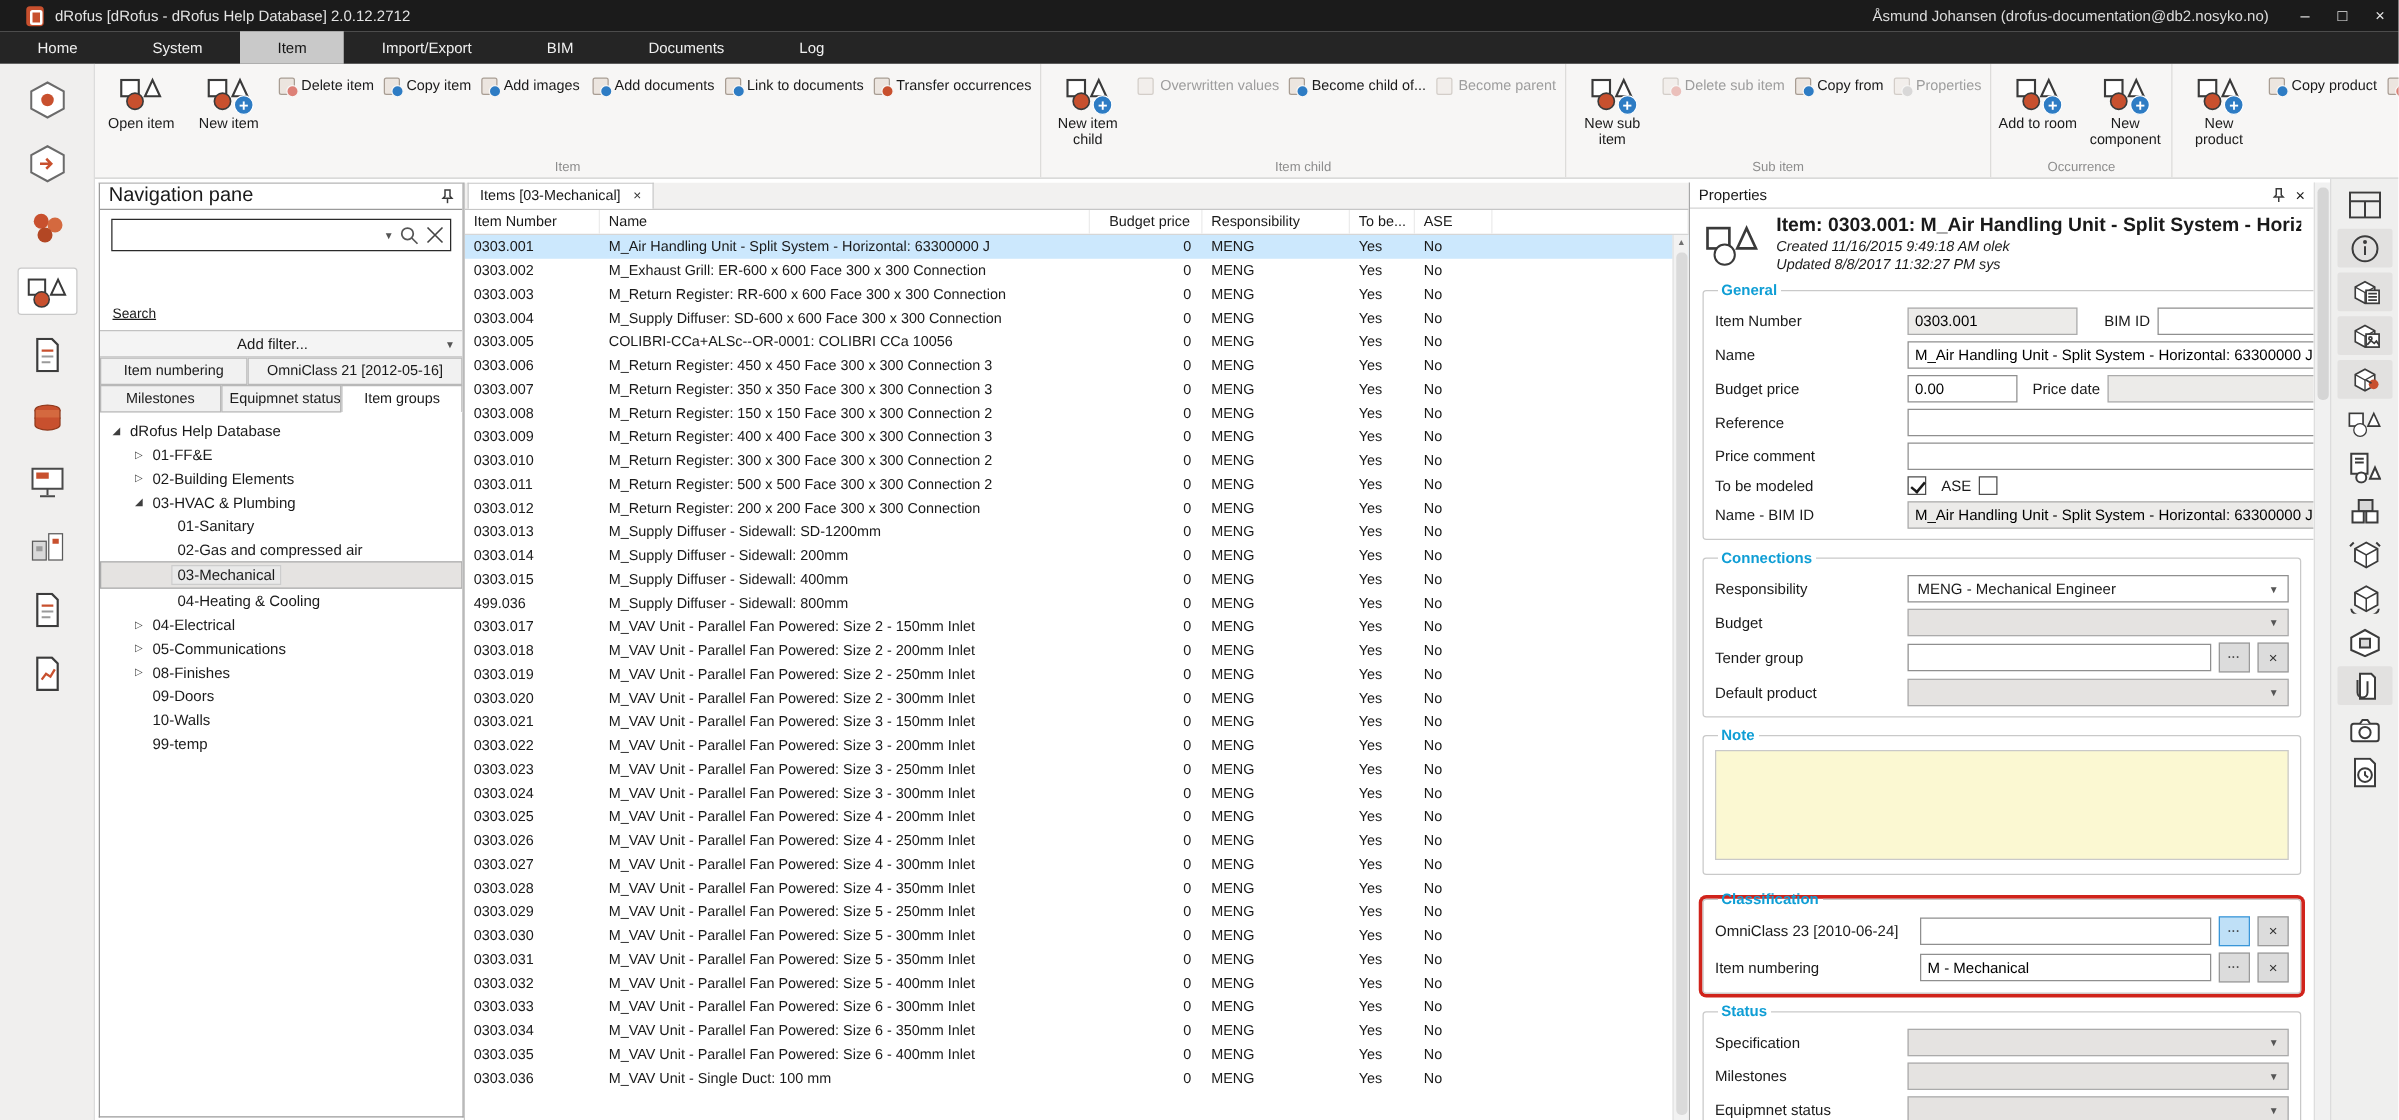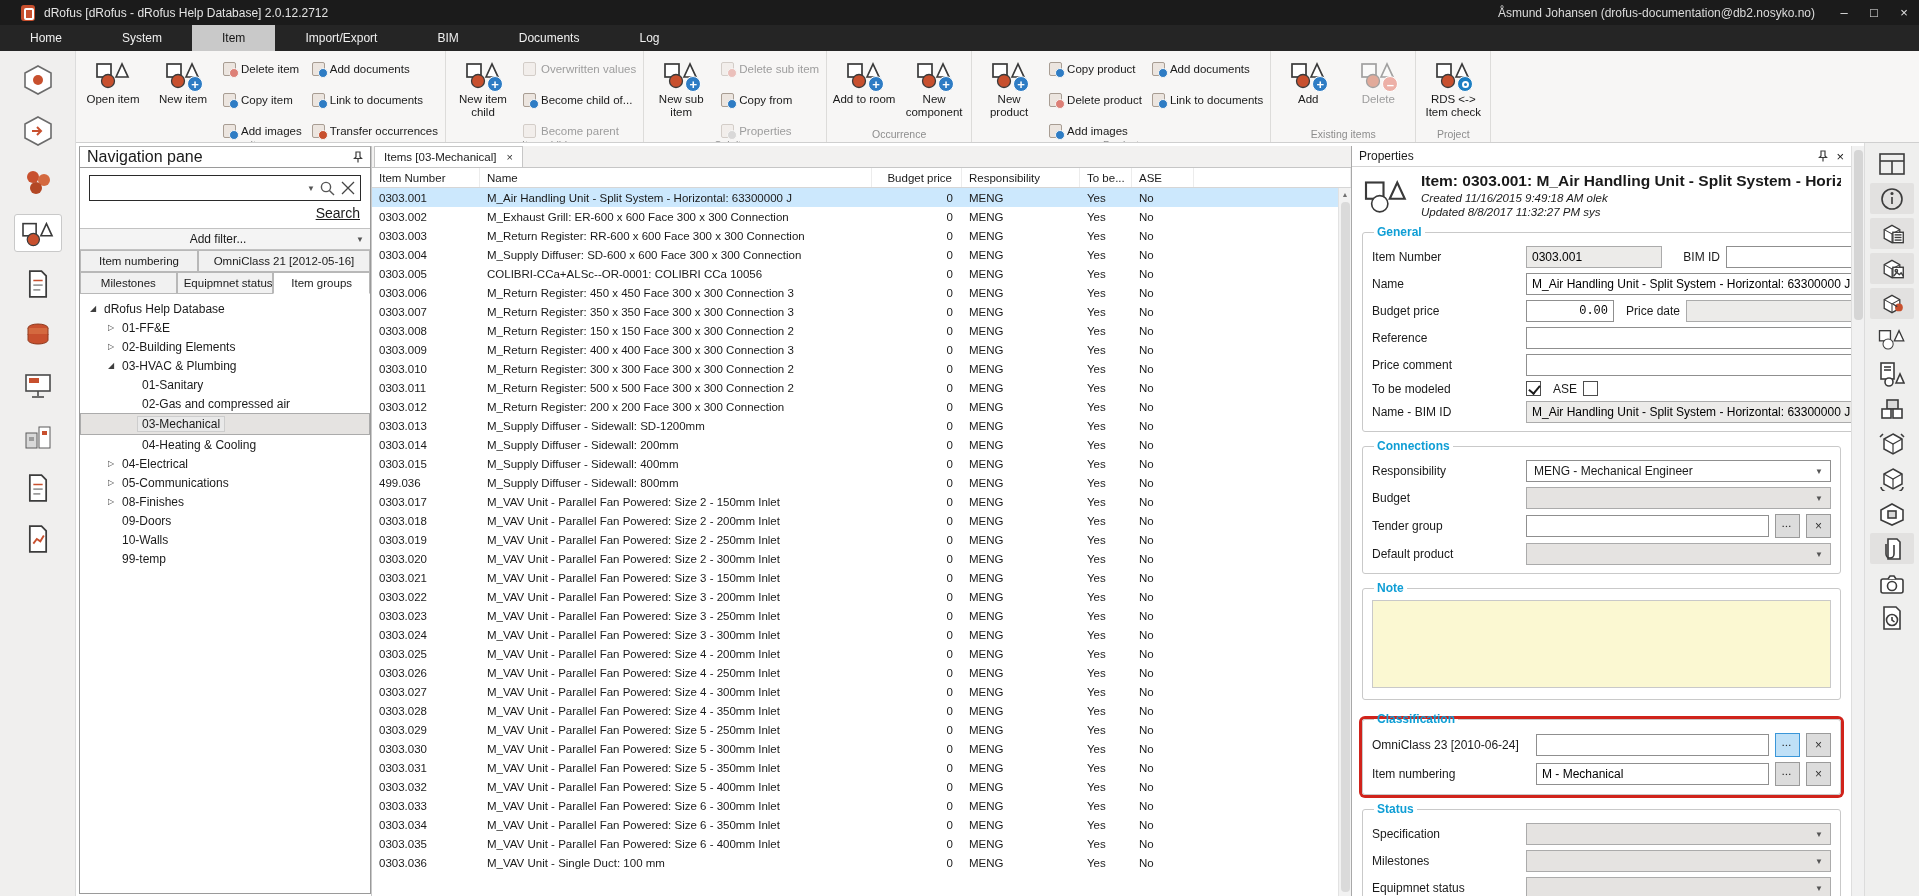--- a/index.html
+++ b/index.html
@@ -35,21 +35,21 @@
   .rlabel{text-align:center;color:#8d8d8d;font-size:10.5px;padding:0 8px 2px;white-space:nowrap;}
   .bigbtn{width:64px;display:flex;flex-direction:column;align-items:center;padding-top:5px;gap:3px;font-size:11.5px;line-height:1.12;text-align:center;position:relative;}
   .bigbtn .glyph{position:relative;width:38px;height:32px;}
   .bigbtn.disabled{color:#9d9d9d;}
   .bigbtn.disabled svg{opacity:.45;}
   .badge{position:absolute;right:-1px;bottom:-2px;width:16px;height:16px;border-radius:50%;background:#2e7cc4;border:1px solid #fff;color:#fff;font-size:13px;font-weight:bold;line-height:13px;display:none;align-items:center;justify-content:center;}
   .b-plus .badge{display:flex;}
   .b-minus .badge{display:flex;background:#edb0a7;}
   .b-search .badge{display:flex;background:#1d7ec2;}
   .b-search .badge i{display:block;width:7px;height:7px;border:2px solid #fff;border-radius:50%;}
-  .smallcol{display:flex;flex-direction:column;gap:14px;padding-top:7px;}
+  .smallcol{display:flex;flex-direction:row;gap:4px;padding-top:7px;}
   .smallbtn{display:flex;align-items:center;gap:5px;font-size:11.5px;height:17px;white-space:nowrap;padding:0 2px;}
   .smallbtn.disabled{color:#9d9d9d;}
   .smallbtn.disabled .mi{opacity:.45;}
   .mi{width:13px;height:14px;background:#ece5df;border:1px solid #a89d93;border-radius:2px;position:relative;flex:none;}
   .mi::after{content:"";position:absolute;right:-4px;bottom:-3px;width:8px;height:8px;border-radius:50%;border:1px solid #f7f6f5;}
   .mi.blue::after{background:#2e7cc4;}
   .mi.red::after{background:#dd8077;}
   .mi.orange::after{background:#c8502e;}
   .mi.info::after{background:#b5b5b5;}
   .mi.none::after{display:none;}
@@ -58,21 +58,21 @@
   .main{flex:1;display:flex;overflow:hidden;}
 
   
   .navpane{width:292px;flex:none;border:1px solid #9a9a9a;border-top-color:#b5b5b5;margin:3px 0 2px 3px;display:flex;flex-direction:column;background:#fff;overflow:hidden;}
   .nhead{height:21px;border-bottom:1px solid #9a9a9a;display:flex;align-items:center;padding:0 7px;font-size:16px;flex:none;}
   .nhead .sp{flex:1;}
   .searchwrap{padding:7px 9px 1px;}
   .searchbox{height:26px;border:1px solid #2a2a2a;display:flex;align-items:center;padding:0 4px 0 6px;gap:4px;}
   .searchbox input{flex:1;border:none;outline:none;font-size:12px;font-family:inherit;min-width:0;}
   .chev{color:#555;font-size:8px;}
-  .searchlink{display:block;text-align:right;padding:3px 10px 2px;font-size:14px;}
+  .searchlink{display:block;text-align:left;padding:3px 10px 2px;font-size:11px;margin-top:40px;}
   .searchlink a{color:#1a1a1a;}
   .addfilter{margin:5px 0 0;height:22px;border-top:1px solid #c2c2c2;border-bottom:1px solid #c2c2c2;background:#f4f4f4;display:flex;align-items:center;font-size:12px;flex:none;}
   .addfilter .aflabel{flex:1;text-align:center;}
   .addfilter .chev{padding-right:6px;}
   .ntabs{display:flex;flex:none;}
   .ntab{border:1px solid #b8b8b8;background:#f1f1f1;padding:4px 6px;font-size:11.5px;text-align:center;white-space:nowrap;overflow:hidden;flex:1;}
   .ntab.active{background:#fff;border-bottom-color:#fff;}
   .ntab.w1{flex:0 0 118px;}
   .tree{flex:1;overflow:hidden;padding-top:5px;font-size:12px;}
   .tnode{height:19px;display:flex;align-items:center;gap:6px;white-space:nowrap;}
@@ -112,21 +112,21 @@
   .ptitle{font-size:15.5px;font-weight:bold;white-space:nowrap;overflow:hidden;}
   .pmeta{font-style:italic;font-size:11.5px;margin-top:2px;white-space:nowrap;overflow:hidden;}
   fieldset{border:1px solid #c9c9c9;border-radius:3px;margin-top:7px;padding:2px 9px 8px;}
   legend{color:#0f9ed5;font-weight:bold;font-size:12px;padding:0 3px;margin-left:2px;}
   .frow{display:flex;align-items:center;margin-top:5px;gap:6px;}
   .flabel{width:148px;flex:none;}
   .flabel.wide{width:158px;}
   input.tin,.tin{height:22px;border:1px solid #8f8f8f;background:#fff;padding:0 5px;font-size:12px;font-family:inherit;min-width:0;}
   .tin.ro{background:#ecebe9;border-color:#ababab;}
   .tin.flex{flex:1;}
-  .tin.right{text-align:right;font-family:Liberation Mono, monospace;}
+  .tin.right{}
   .inlinelabel{flex:none;padding-left:6px;}
   .sel{height:22px;background:#e5e3e1;border:1px solid #ababab;flex:1;display:flex;align-items:center;padding:0 7px;gap:4px;min-width:0;}
   .sel.white{background:#fff;border-color:#8f8f8f;}
   .sel .seltext{flex:1;white-space:nowrap;overflow:hidden;}
   .sel .chev{font-size:8px;color:#555;}
   .sqbtn{width:25px;height:24px;flex:none;border:1px solid #9a9a9a;background:#dcdcdc;display:flex;align-items:center;justify-content:center;font-size:12px;color:#333;}
   .sqbtn.hl{background:#bfe0f7;border-color:#3a96d8;}
   .sqbtn .dots{font-size:5px;letter-spacing:1.5px;}
   .cb{width:15px;height:15px;border:1px solid #4d4d4d;background:#fff;position:relative;flex:none;}
   .cb.checked::after{content:"";position:absolute;left:4px;top:1px;width:5px;height:9px;border:solid #1a1a1a;border-width:0 2px 2px 0;transform:rotate(40deg);}

